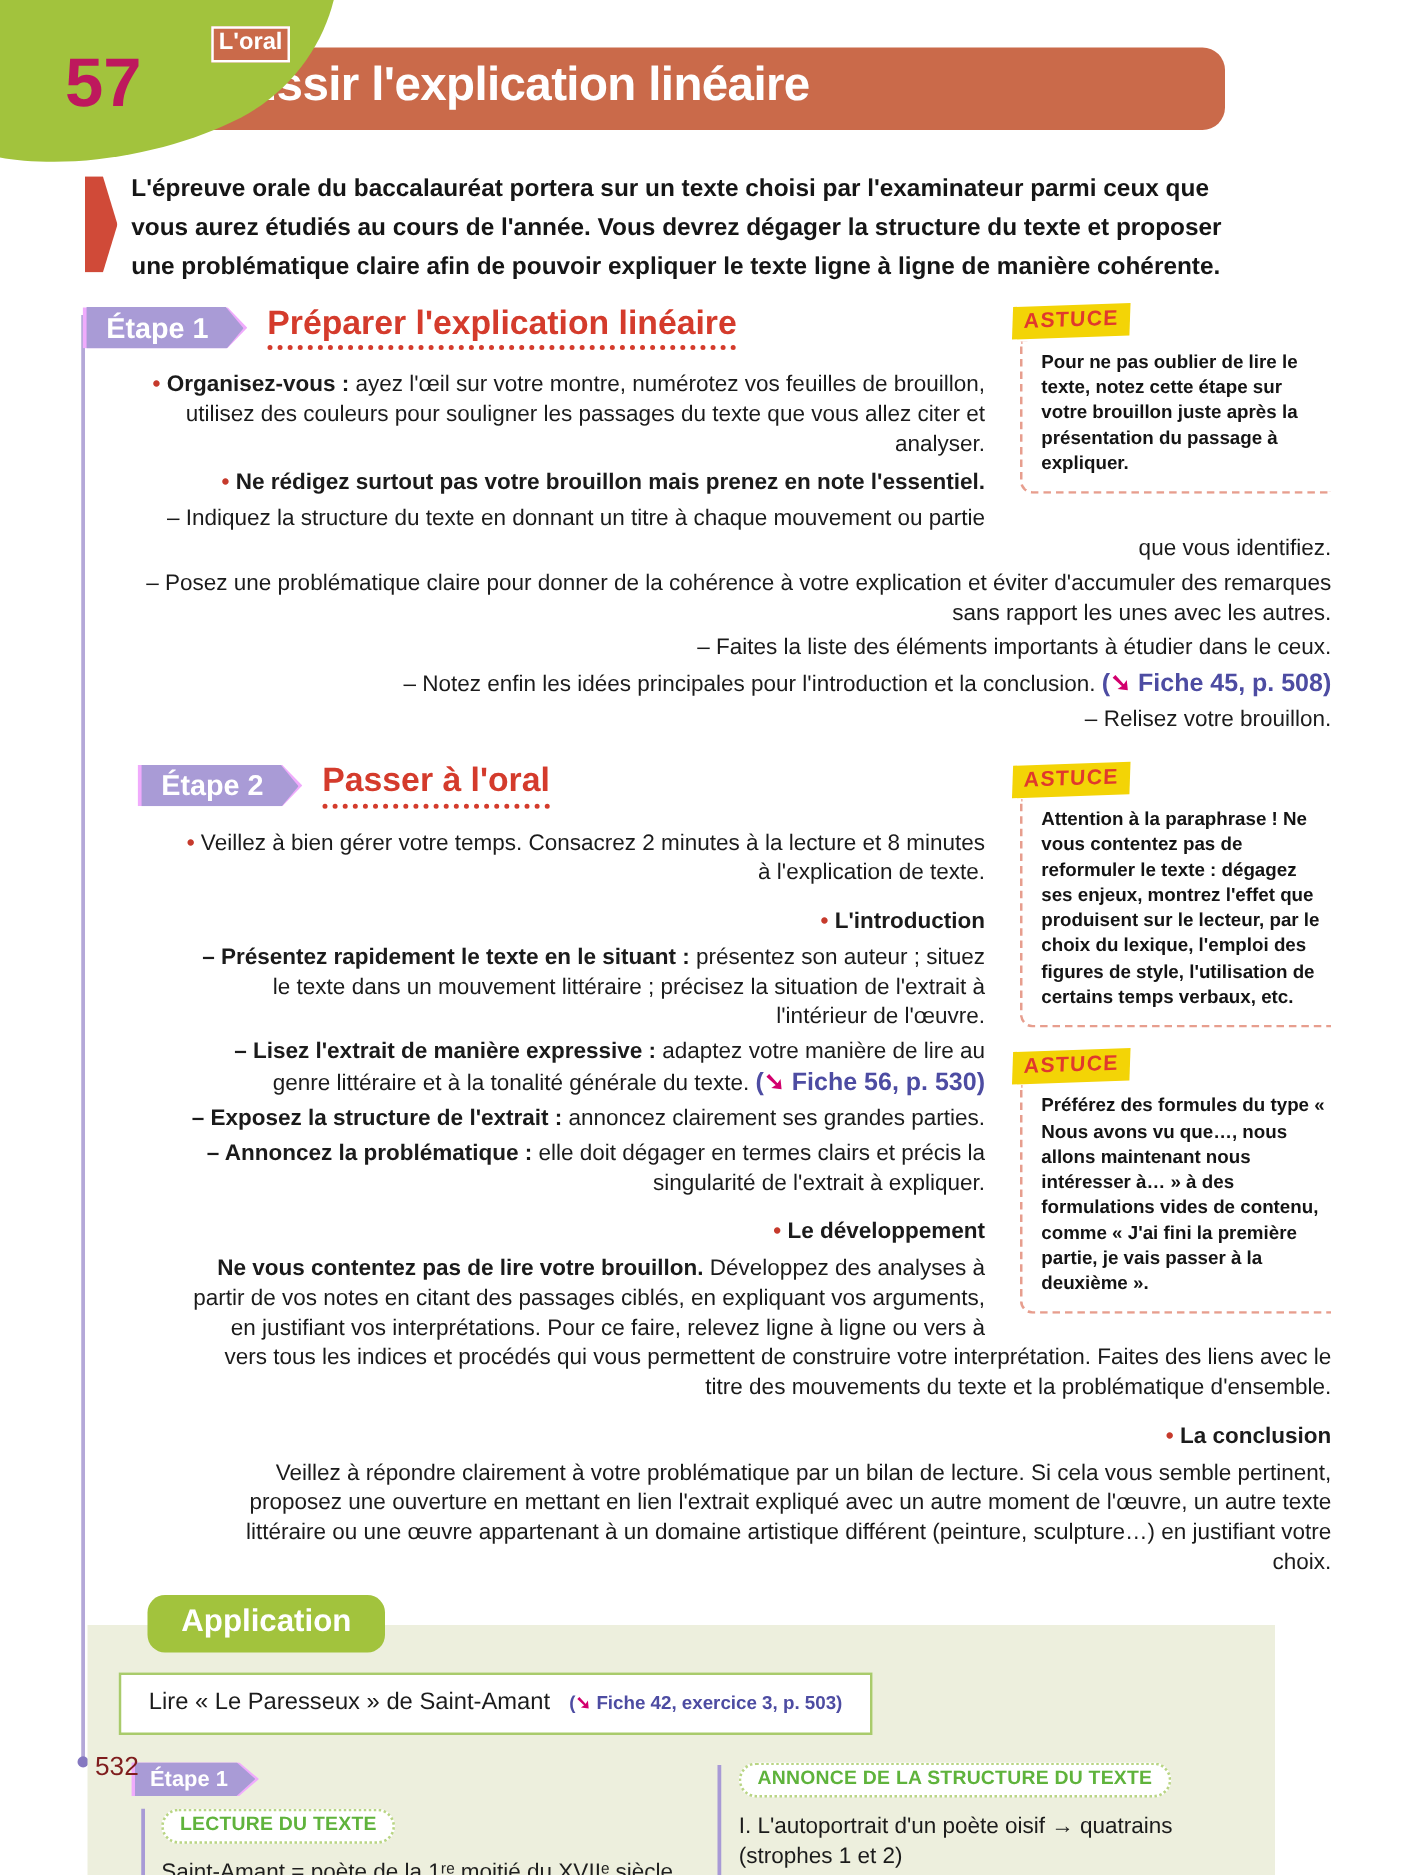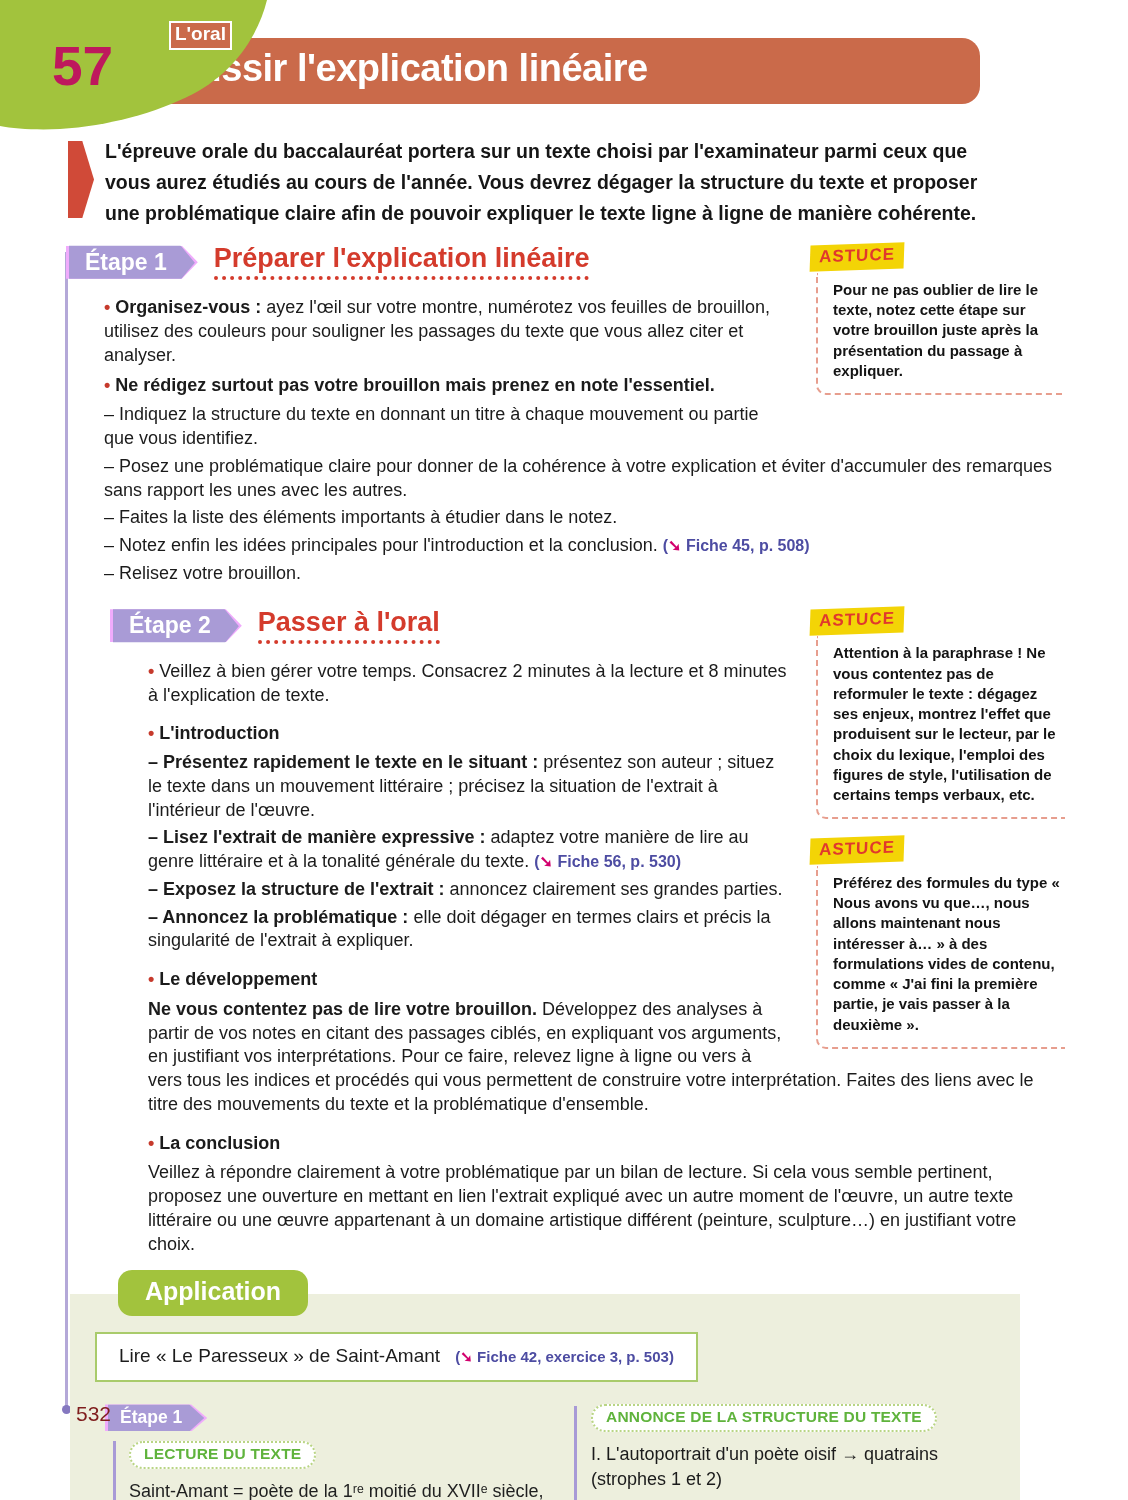--- a/index.html
+++ b/index.html
@@ -37,29 +37,29 @@
   .etape-header { display:flex; align-items:center; position:relative; margin-bottom:2px; }
   .badge { background:#f0abfc; padding:3px;
            clip-path:polygon(0 0, calc(100% - 16px) 0, 100% 50%, calc(100% - 16px) 100%, 0 100%); }
   .badge-inner { background:#a99bd6; color:#fff; font-weight:bold; font-size:23px;
            padding:4px 28px 6px 16px;
            clip-path:polygon(0 0, calc(100% - 15px) 0, 100% 50%, calc(100% - 15px) 100%, 0 100%); }
   .etape-title { margin-left:16px; font-size:27px; font-weight:bold; color:#d43b2c;
            border-bottom:4px dotted #d43b2c; padding-bottom:4px; line-height:1.05; }
 
   .etape-body { padding-left:38px; padding-top:8px; font-size:18px; line-height:1.32; color:#1b1b1b; }
-  .etape-body p { margin:6px 0; }
+  .etape-body p { margin:6px 0;text-align:right; }
   .etape-body p.dash { margin:4px 0; }
   .b::before { content:"• "; color:#c63a2c; font-weight:bold; }
   .sub-h { font-weight:bold; margin:15px 0 5px !important; }
   .sub-h::before { content:"• "; color:#c63a2c; }
   .bold { font-weight:bold; }
   .full { margin:6px 0; }
 
-  .ref { font-size:16px; font-weight:bold; color:#4d4ca2; white-space:nowrap; }
+  .ref { font-size:20px; font-weight:bold; color:#4d4ca2; white-space:nowrap; }
   .ref .arr { color:#d2006d; }
 
   
   .astuce { float:right; clear:right; width:255px; margin:0 0 14px 22px; position:relative; }
   .astuce.raised { margin-top:-46px; }
   .astuce-label { display:inline-block; background:#f3d406; color:#e0392d; font-weight:bold;
           font-size:17px; letter-spacing:1px; padding:1px 9px 3px;
           transform:rotate(-2deg) skewX(-4deg); position:relative; z-index:2; }
   .astuce-body { margin-left:6px; margin-top:2px; border-left:2px dashed #e79e8e;
           border-bottom:2px dashed #e79e8e; border-radius:0 0 0 10px;
@@ -127,21 +127,21 @@
       </div>
       <div class="etape-body">
         <div class="astuce raised">
           <span class="astuce-label">ASTUCE</span>
           <div class="astuce-body">Pour ne pas oublier de lire le texte, notez cette étape sur votre brouillon juste après la présentation du passage à expliquer.</div>
         </div>
         <p class="b"><span class="bold">Organisez-vous :</span><span> ayez l'œil sur votre montre, numérotez vos feuilles de brouillon, utilisez des couleurs pour souligner les passages du texte que vous allez citer et analyser.</span></p>
         <p class="b"><span class="bold">Ne rédigez surtout pas votre brouillon mais prenez en note l'essentiel.</span></p>
         <p class="dash">– Indiquez la structure du texte en donnant un titre à chaque mouvement ou partie que vous identifiez.</p>
         <p class="dash">– Posez une problématique claire pour donner de la cohérence à votre explication et éviter d'accumuler des remarques sans rapport les unes avec les autres.</p>
-        <p class="dash">– Faites la liste des éléments importants à étudier dans le notez.</p>
+        <p class="dash">– Faites la liste des éléments importants à étudier dans le ceux.</p>
         <p class="dash"><span>– Notez enfin les idées principales pour l'introduction et la conclusion.</span>
           <span class="ref"><span>(</span><span class="arr">➘</span><span> Fiche 45, p. 508)</span></span></p>
         <p class="dash">– Relisez votre brouillon.</p>
       </div>
     </div>
 
     <div class="etape" style="margin-top:22px;margin-left:44px;">
       <div class="etape-header">
         <span class="badge"><span class="badge-inner">Étape 2</span></span>
         <span class="etape-title">Passer à l'oral</span>

